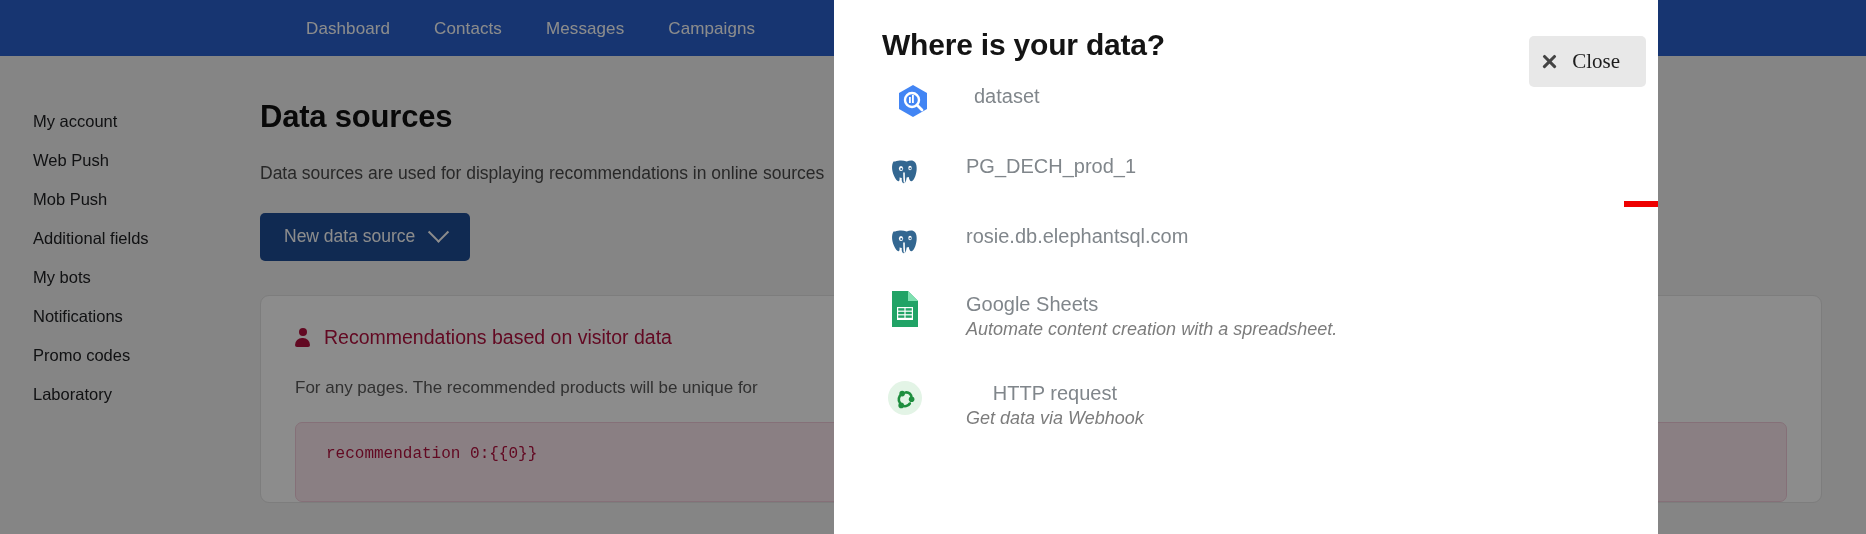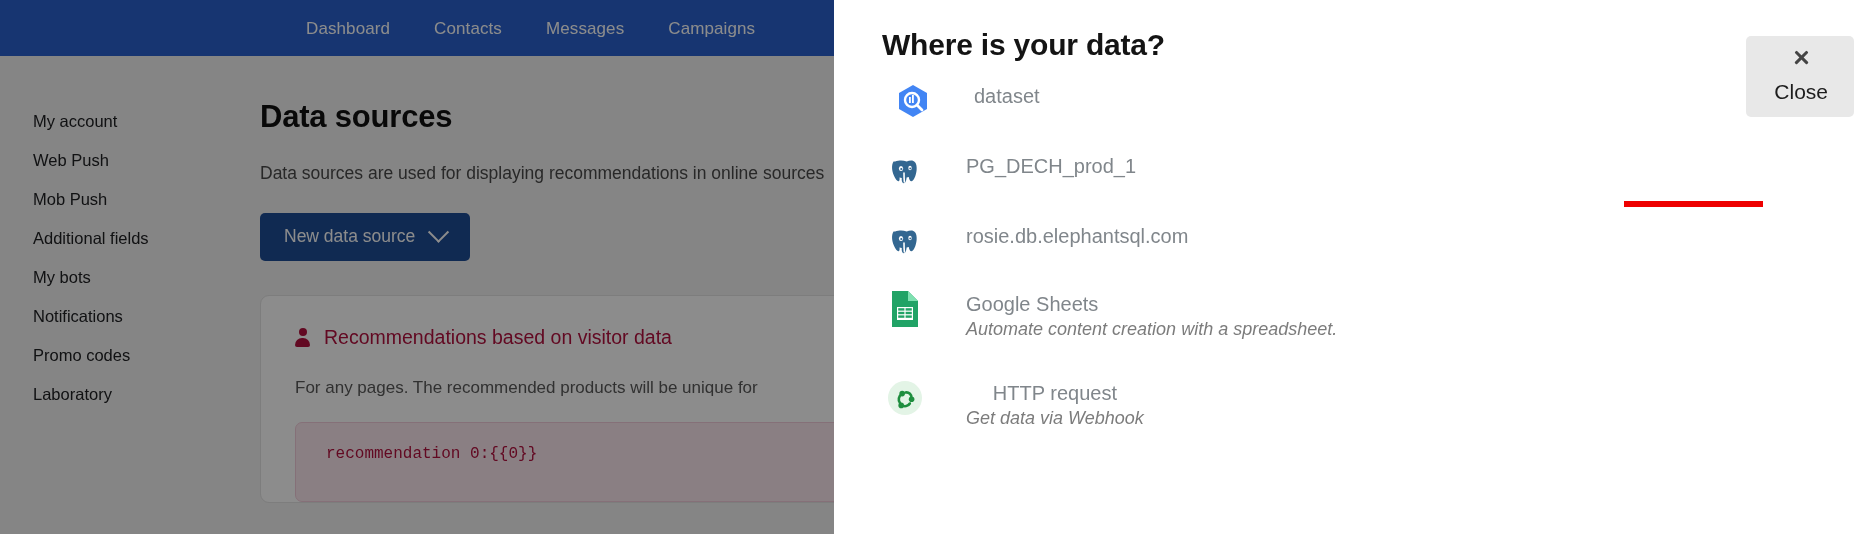--- a/index.html
+++ b/index.html
@@ -185,21 +185,21 @@
     height: 534px;
     background: rgba(0, 0, 0, 0.45);
     pointer-events: none;
   }
 
   
   #modal-panel {
     position: absolute;
     left: 834px;
     top: 0;
-    width: 1032px;
+    width: 824px;
     height: 534px;
     background: #ffffff;
     overflow: hidden;
   }
   #modal-title {
     position: absolute;
     left: 48px;
     top: 28px;
     font-size: 30px;
     font-weight: bold;
@@ -210,26 +210,25 @@
   #close-button {
     position: absolute;
     right: 12px;
     top: 36px;
     display: inline-flex;
     align-items: center;
     gap: 14px;
     background: #e8e8e8;
     border: none;
     border-radius: 5px;
-    padding: 13px 26px 13px 28px;
+    padding: 13px 26px 13px 12px;
     font-size: 21px;
     color: #1d1d1d;
     cursor: pointer;
-    font-family: Liberation Sans, sans-serif;
-    flex-direction: column;
+    font-family: Liberation Serif, serif;
   }
   .close-x {
     position: relative;
     display: inline-block;
     width: 17px;
     height: 17px;
     flex: 0 0 17px;
   }
   .close-x::before, .close-x::after {
     content: "";

